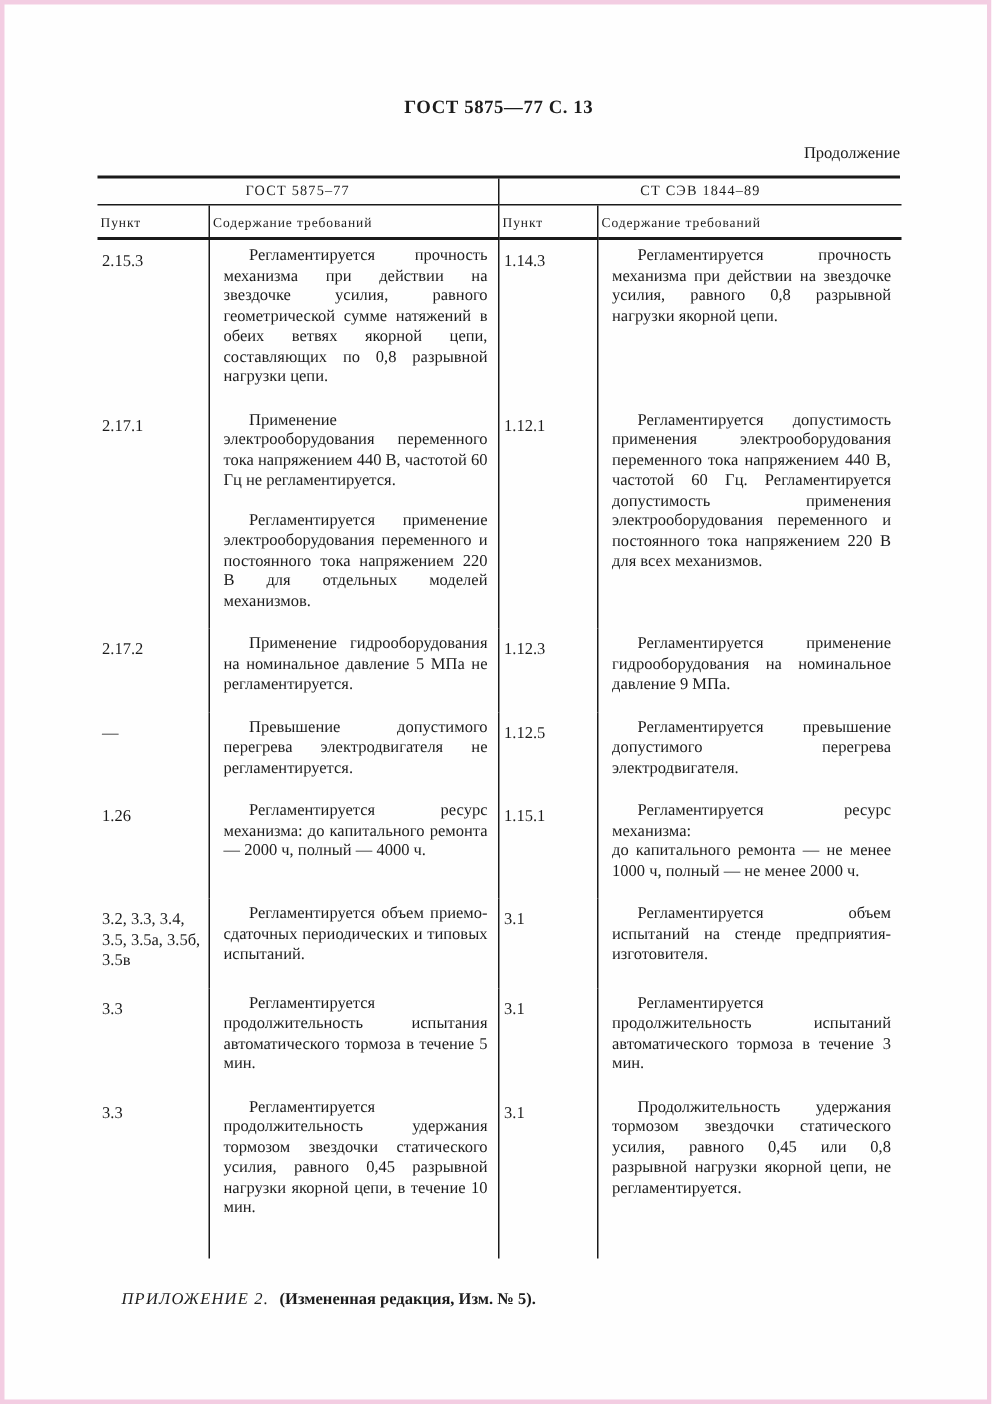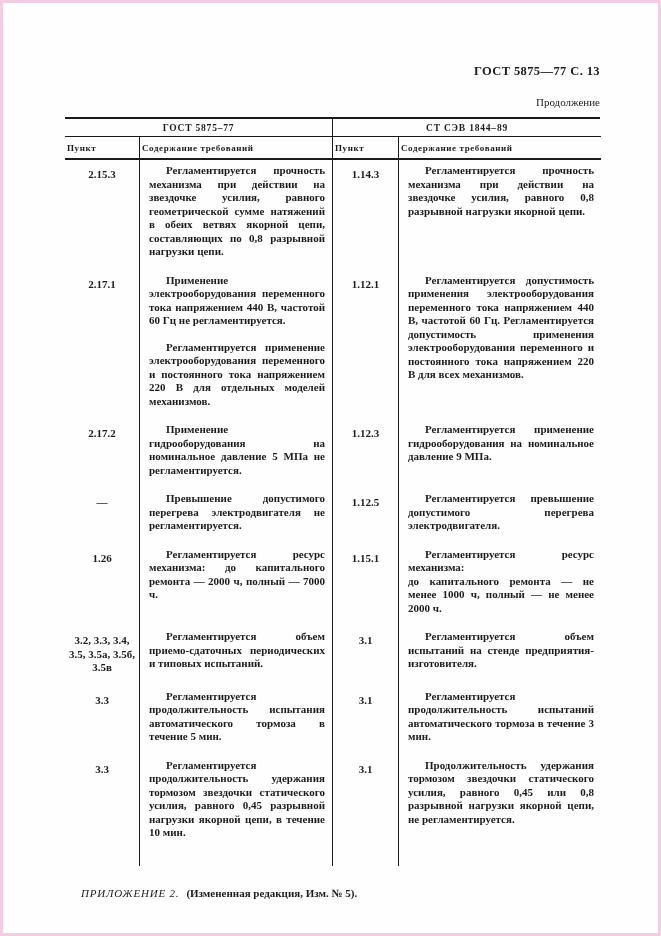--- a/index.html
+++ b/index.html
@@ -7,47 +7,46 @@
     width: 661px; height: 936px; box-sizing: border-box;
     background: #fefefe;
     border: 3px solid #f3cde2;
     font-family: "Liberation Serif", "DejaVu Serif", serif;
     color: #1c1c1c;
     padding: 61px 58px 0 62px;
     position: relative;
     overflow: hidden;
   }
   .doc-header {
-    text-align: right; font-weight: bold;
+    text-align: center; font-weight: bold;
     font-size: 12.5px; letter-spacing: 0.4px;
   }
   .continuation {
     text-align: right; 
     font-size: 11px; margin-top: 17px; margin-bottom: 9px;
   }
   .grid {
     display: grid;
     grid-template-columns: 75px 193px 66px 202px;
     border-top: 2px solid #1a1a1a;
-    font-weight: bold;
   }
   .gh {
     grid-column: span 2; text-align: center;
     font-size: 9.5px; letter-spacing: 0.8px;
     padding: 4px 2px 3px;
     border-bottom: 1px solid #1a1a1a;
   }
   .ch {
     font-size: 9px; letter-spacing: 0.6px;
     padding: 6px 2px 5px;
     border-bottom: 2px solid #1a1a1a;
   }
   .bdr { border-right: 1px solid #1a1a1a; }
   .cell { font-size: 11px; line-height: 13.5px; }
-  .punkt { text-align: center; padding: 8px 3px 11px; }
+  .punkt { text-align: left; padding: 8px 3px 11px; }
   .content {
     text-align: justify; padding: 4px 7px 11px 9px;
     hyphens: auto; -webkit-hyphens: auto;
   }
   .content.last, .punkt.last { padding-bottom: 26px; }
   .para { margin: 0; text-indent: 17px; }
   .para + .para { margin-top: 13px; }
   .para.cont { margin-top: 0; text-indent: 0; }
   .appendix { margin-top: 21px; padding-left: 16px; font-size: 11px; }
   .appendix .it { font-style: italic; letter-spacing: 0.8px; }
@@ -96,21 +95,21 @@
       <div class="cell punkt bdr">—</div>
       <div class="cell content bdr">
         <p class="para">Превышение допустимого перегрева электродвигателя не регламентируется.</p>
       </div>
       <div class="cell punkt bdr">1.12.5</div>
       <div class="cell content">
         <p class="para">Регламентируется превышение допустимого перегрева электродвигателя.</p>
       </div>
       <div class="cell punkt bdr">1.26</div>
       <div class="cell content bdr">
-        <p class="para">Регламентируется ресурс механизма: до капитального ремонта — 2000 ч, полный — 7000 ч.</p>
+        <p class="para">Регламентируется ресурс механизма: до капитального ремонта — 2000 ч, полный — 4000 ч.</p>
       </div>
       <div class="cell punkt bdr">1.15.1</div>
       <div class="cell content">
         <p class="para">Регламентируется ресурс механизма:</p>
         <p class="para cont">до капитального ремонта — не менее 1000 ч, полный — не менее 2000 ч.</p>
       </div>
       <div class="cell punkt bdr">3.2, 3.3, 3.4, 3.5, 3.5а, 3.5б, 3.5в</div>
       <div class="cell content bdr">
         <p class="para">Регламентируется объем приемо-сдаточных периодических и типовых испытаний.</p>
       </div>

